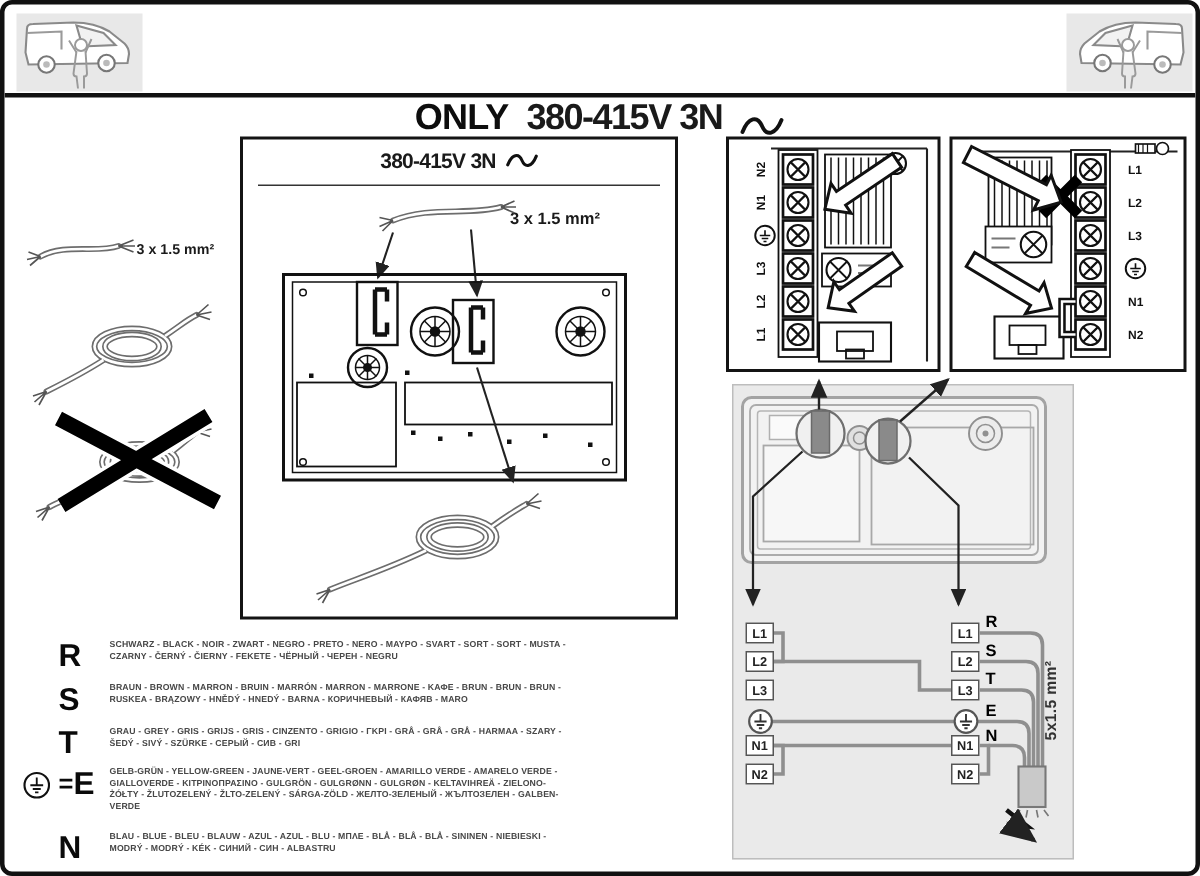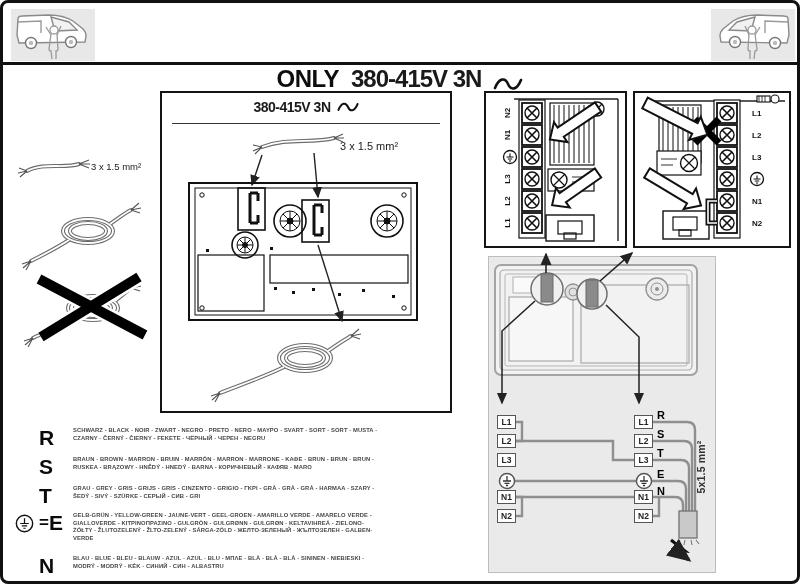--- a/index.html
+++ b/index.html
@@ -10,21 +10,21 @@
   .hdr{position:absolute;left:0;top:0;width:100%;height:62px;border-bottom:3px solid #111;box-sizing:border-box;}
   .icon-box{position:absolute;top:6px;width:84px;height:52px;background:#e8e8e8;}
   .title-wrap{position:absolute;left:0;top:0;width:100%;height:62px;display:flex;align-items:flex-end;justify-content:center;gap:12px;margin-top:28px;}
   .t-only{font-size:24px;font-weight:bold;letter-spacing:-.5px;color:#0d0d0d;}
   .t-volt{font-size:24px;font-weight:bold;letter-spacing:-1px;color:#1a1a1a;}
   
   .panel{position:absolute;border:2px solid #141414;background:#fff;box-sizing:border-box;}
   .cpanel-title{position:absolute;left:0;top:6px;width:100%;display:flex;align-items:center;justify-content:center;gap:6px;}
   .cpanel-title span{font-size:14px;font-weight:bold;letter-spacing:-.5px;color:#1a1a1a;}
   .cpanel-rule{position:absolute;left:10px;top:30px;width:268px;height:0;border-top:1.6px solid #333;}
-  .cable-label{position:absolute;font-weight:normal;color:#1a1a1a;white-space:nowrap;text-align:center;}
+  .cable-label{position:absolute;font-weight:bold;color:#1a1a1a;white-space:nowrap;text-align:center;}
   .graypanel{position:absolute;background:#eaeaea;border:1px solid #bdbdbd;box-sizing:border-box;}
   
   .tb{position:absolute;width:19px;height:14px;box-sizing:border-box;border:1.8px solid #555;background:#fff;
       display:flex;align-items:center;justify-content:center;font-size:8.5px;font-weight:bold;color:#222;}
   .ph{position:absolute;font-size:11px;font-weight:bold;color:#000;}
   .rot-label{position:absolute;left:172px;top:204px;width:80px;text-align:center;transform:rotate(-90deg);
              font-size:10.5px;font-weight:bold;color:#333;letter-spacing:.2px;}
   
   .ctable{position:absolute;left:6px;top:424px;width:462px;}
   .crow{display:flex;align-items:flex-start;}

